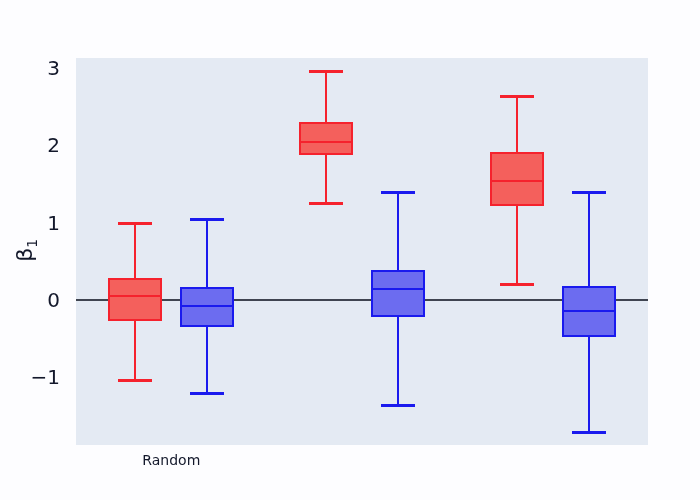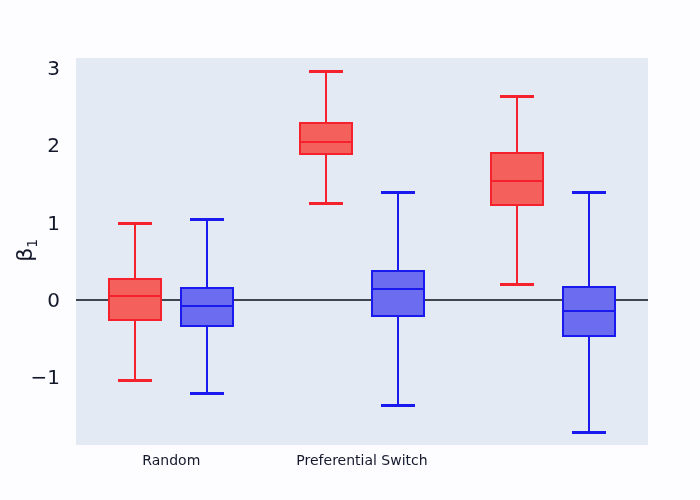--- a/index.html
+++ b/index.html
@@ -211,16 +211,15 @@
         <div class="bx-wstem" style="left: 0px; top: 133.635px; height: 240.234px; background: rgb(26, 26, 238);"></div>
         <div class="bx-cap" style="left: 0px; width: 34px; top: 132.635px; background: rgb(26, 26, 238);"></div>
         <div class="bx-cap" style="left: 0px; width: 34px; top: 372.868px; background: rgb(26, 26, 238);"></div>
         <div class="bx-box" style="left: 0px; width: 54px; top: 227.874px; height: 50.982px; background: rgb(108, 108, 240); border-color: rgb(26, 26, 238);"></div>
         <div class="bx-median" style="left: 0px; width: 54px; top: 252.365px; background: rgb(26, 26, 238);"></div>
       </div>
     </div>
 
   <div id="x-ticks">
       <div class="xtick" style="left: 95.3333px;">Random</div>
-      <div class="xtick" style="left: 286px;">Preferential Switch</div>
     </div>
 
 </div>
 
 </body></html>

